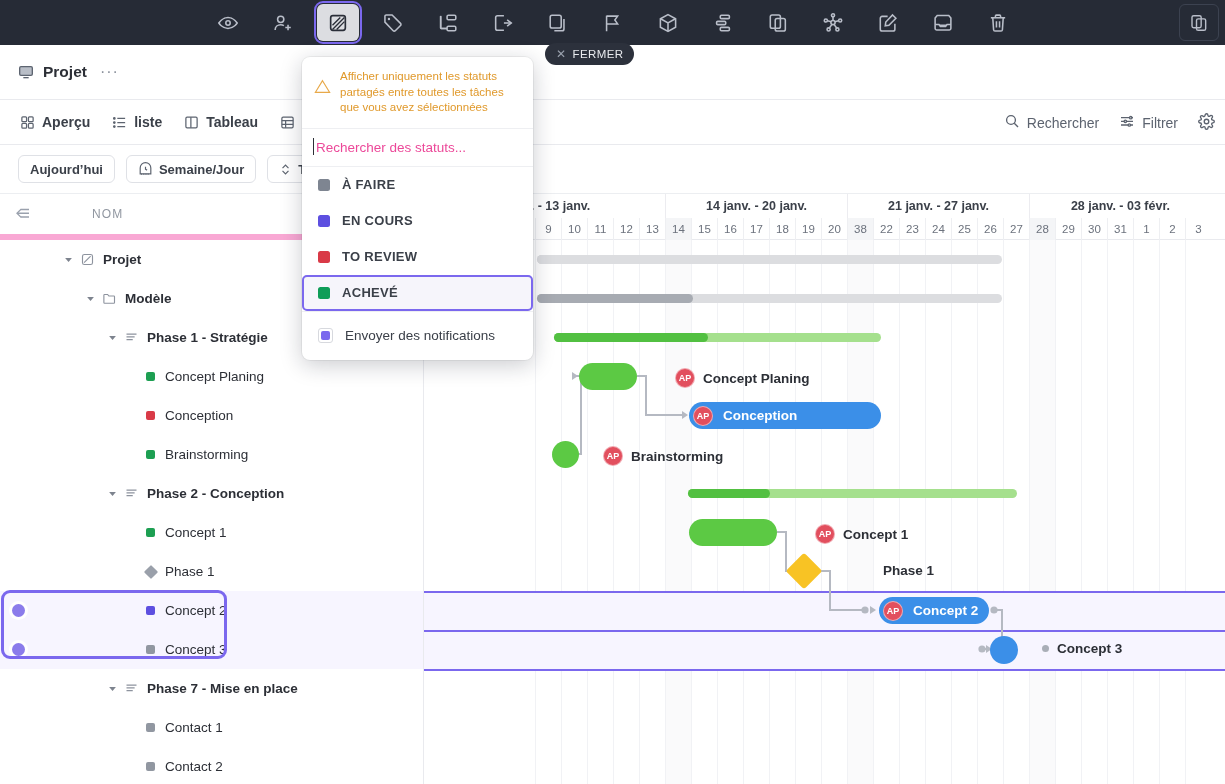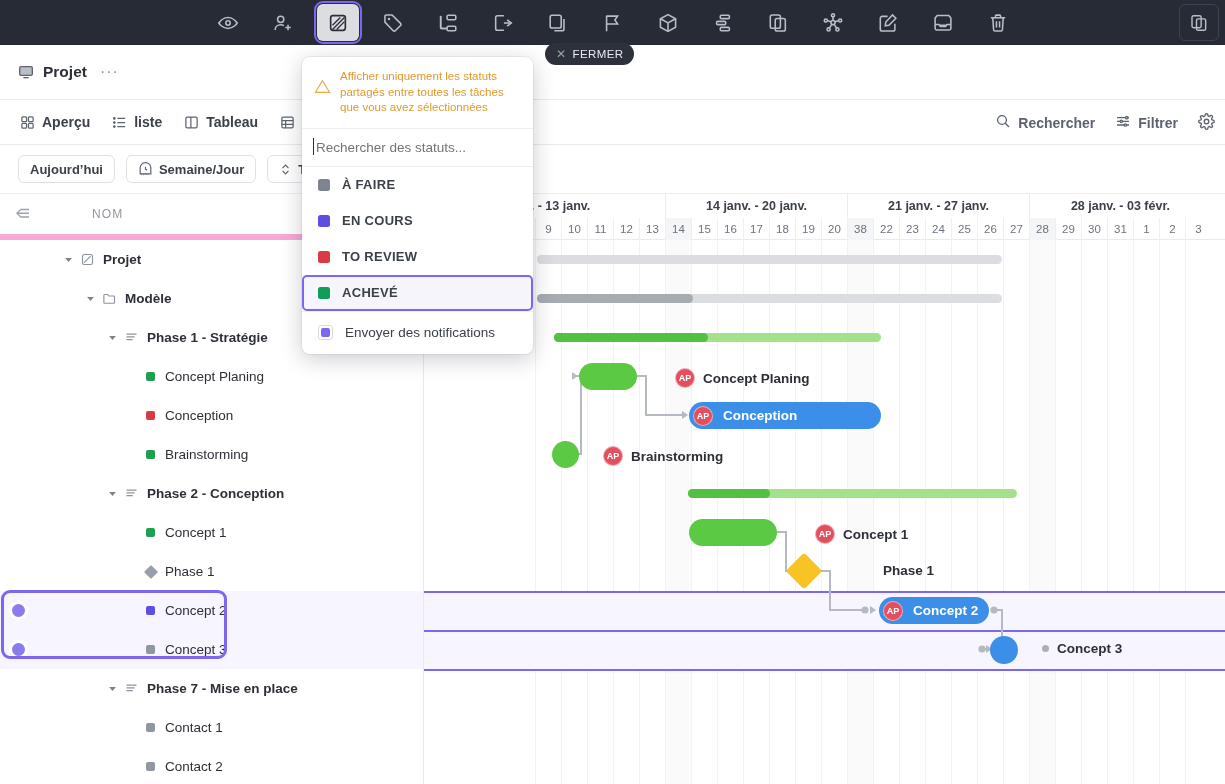--- a/index.html
+++ b/index.html
@@ -62,21 +62,21 @@
     display:flex; align-items:center; padding-left:20px; gap:22px;
   }
   .vt { display:flex; align-items:center; gap:7px; font-size:14px;
         color:#3b4049; font-weight:600; cursor:pointer; }
   .vt .ic { color:#5d6470; display:flex; align-items:center; }
   .viewtabs-right {
     position:absolute; right:10px; top:0; height:45px;
     display:flex; align-items:center; gap:20px;
   }
   .vtr { display:flex; align-items:center; gap:7px; font-size:14px;
-         color:#5c636f; font-weight:700; cursor:pointer;}
+         color:#5c636f; font-weight:400; cursor:pointer;}
 
   
   .controls {
     position:absolute; left:0; top:145px; width:1225px; height:49px;
     background:#fff; border-bottom:1px solid #eceef1;
     display:flex; align-items:center; padding-left:18px; gap:11px;
   }
   .ctl {
     height:28px; border:1px solid #dfe1e6; border-radius:6px;
     display:flex; align-items:center; gap:6px; padding:0 11px;
@@ -180,35 +180,35 @@
   .dd-warn {
     display:flex; gap:9px; padding:12px 13px 12px 12px;
     border-bottom:1px solid #eeeff2;
   }
   .dd-warn .wtxt { font-size:11.5px; line-height:1.35; color:#e0992b; }
   .dd-warn .wic { color:#e8a94a; flex:none; margin-top:9px; }
   .dd-search {
     height:38px; border-bottom:1px solid #eeeff2;
     display:flex; align-items:center; padding:0 14px;
   }
-  .dd-search .ph { font-size:13.5px; color:#737373; position:relative; }
+  .dd-search .ph { font-size:13.5px; color:#ec4899; position:relative; }
   .dd-search .ph::before {
     content:""; position:absolute; left:-3px; top:-2px; width:1px; height:17px;
     background:#2c2f36;
   }
   .dd-item {
     height:36px; display:flex; align-items:center; gap:12px; padding:0 16px;
     font-size:13px; color:#3b4049; font-weight:600; letter-spacing:.3px; cursor:pointer;
   }
   .dd-item .sw { width:12px;height:12px;border-radius:2.5px;flex:none;}
   .dd-item.hl { background:#f6f5fb; outline:2.5px solid #7b68ee; outline-offset:-2px;
                 border-radius:5px; position:relative; z-index:3;}
   .dd-sep { height:1px; background:#eeeff2; }
   .dd-notif {
-    height:42px; display:flex; align-items:center; gap:12px; padding:0 16px;
+    height:48px; display:flex; align-items:center; gap:12px; padding:0 16px;
     font-size:13.5px; color:#3b4049; cursor:pointer;
   }
   .dd-notif .chk {
     width:15px;height:15px;border-radius:3px;border:1.5px solid #d7d9de;
     display:flex;align-items:center;justify-content:center;flex:none;
   }
   .dd-notif .chk i { width:9px;height:9px;background:#7b68ee;border-radius:2px;display:block;}
 </style>
 </head>
 <body>

